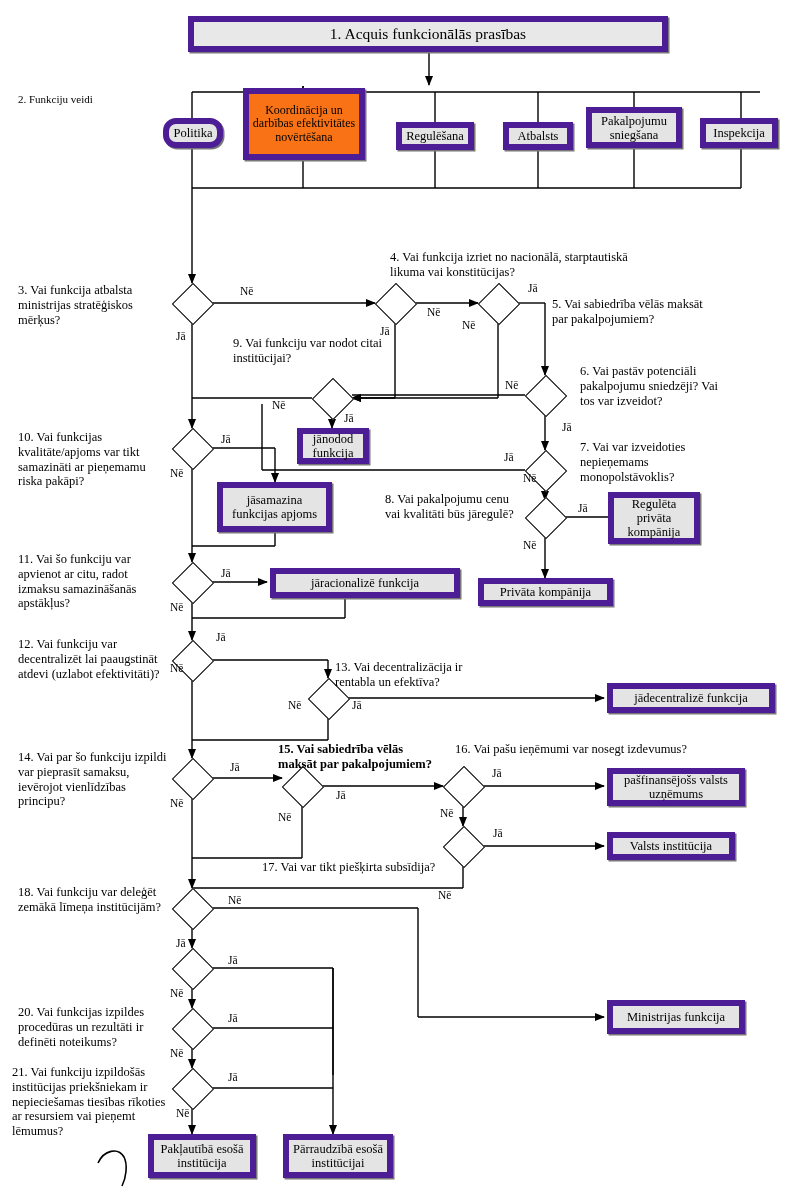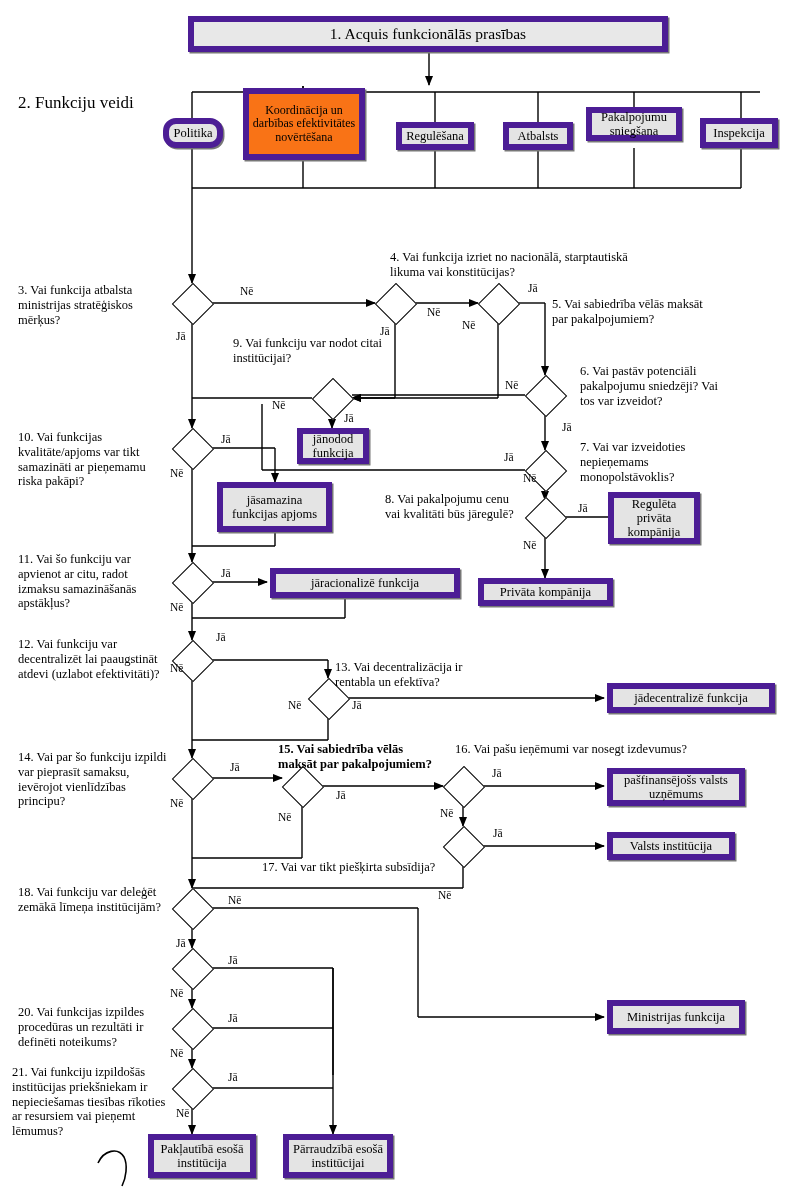--- a/index.html
+++ b/index.html
@@ -45,21 +45,21 @@
     text-align:left;
     white-space:pre-line;
   }
   .edgelabel{
     position:absolute;
     font-size:11.5px;
     line-height:1;
   }
   .sectionlabel{
     position:absolute;
-    font-size:17px;
+    font-size:11px;
   }
   .dia{
     position:absolute;
     width:40px;height:40px;
   }
   .dia .shape{
     position:absolute;
     left:50%;top:50%;
     width:28px;height:28px;
     margin-left:-14px;margin-top:-14px;
@@ -214,21 +214,21 @@
   <div class="node title" style="left:188px; top:16px; width:480px; height:36px;">1. Acquis funkcionālās prasības</div>
 
   <div class="node" style="left:163px; top:118px; width:60px; height:30px;border-radius:13px;">Politika</div>
 
   <div class="node emph" style="left:243px; top:88px; width:122px; height:72px; font-size:12px;">Koordinācija un darbības efektivitātes novērtēšana</div>
 
   <div class="node" style="left:396px; top:122px; width:78px; height:28px;">Regulēšana</div>
 
   <div class="node" style="left:503px; top:122px; width:70px; height:28px;">Atbalsts</div>
 
-  <div class="node" style="left:586px; top:107px; width:96px; height:34px;">Pakalpojumu sniegšana</div>
+  <div class="node" style="left:586px; top:107px; width:96px; height:41px;">Pakalpojumu sniegšana</div>
 
   <div class="node" style="left:700px; top:118px; width:78px; height:30px;">Inspekcija</div>
 
   <div class="dia" style="left:172px; top:283px;">
       <div class="shape"></div>
     </div>
   <div class="dia" style="left:375px; top:283px;">
       <div class="shape"></div>
     </div>
   <div class="dia" style="left:478px; top:283px;">

